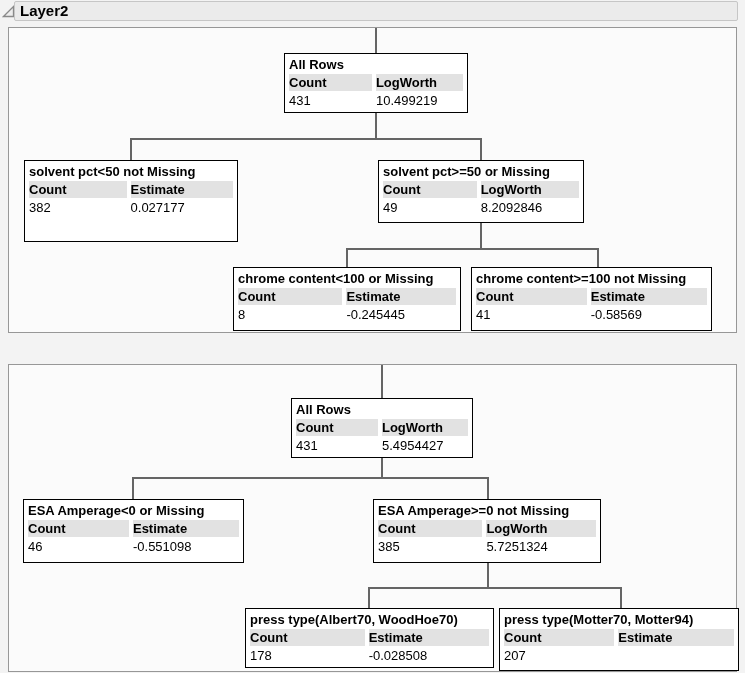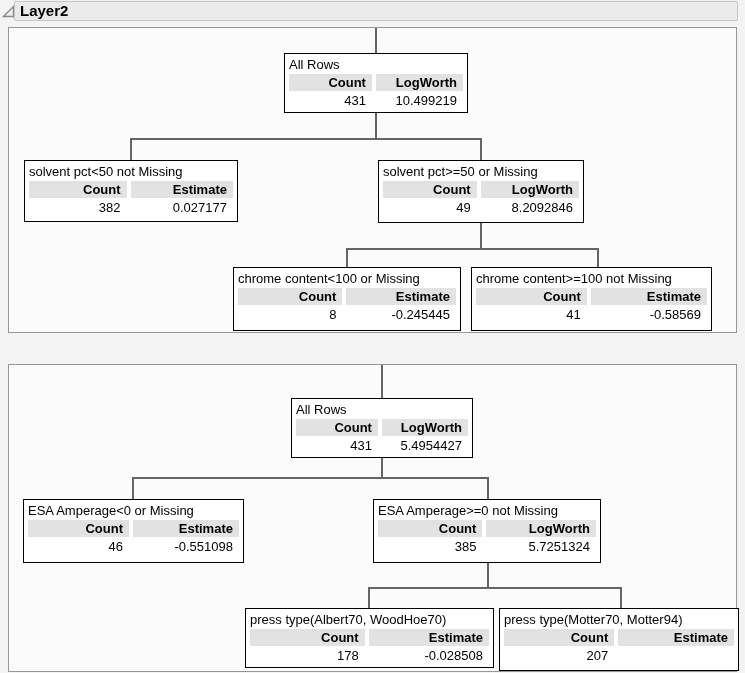--- a/index.html
+++ b/index.html
@@ -30,29 +30,29 @@
   .panel-inner{position:absolute;inset:0;}
   
   .vline{position:absolute;width:2px;background:#656565;}
   .hline{position:absolute;height:2px;background:#656565;}
   
   .node{
     position:absolute;background:#ffffff;border:1.5px solid #000;
     box-sizing:border-box;overflow:hidden;cursor:default;
   }
   .node-title{
-    font-size:13px;font-weight:400;line-height:19px;
+    font-size:13px;font-weight:700;line-height:19px;
     padding:1px 3px 0 4px;white-space:nowrap;
   }
   .node-row{
     display:grid;grid-template-columns:1fr 1.05fr;column-gap:4px;
     padding:0 4px;box-sizing:border-box;
   }
   .cell{
-    font-size:13px;line-height:17px;text-align:right;
+    font-size:13px;line-height:17px;
     padding-right:6px;white-space:nowrap;
   }
   .hdr{background:#e2e2e2;font-weight:700;}
   .val{padding-top:1px;}
 </style>
 </head>
 <body>
 
 <div class="app">
 
@@ -83,21 +83,21 @@
         <div class="node-row">
           <div class="cell hdr">Count</div>
           <div class="cell hdr">LogWorth</div>
         </div>
         <div class="node-row">
           <div class="cell val">431</div>
           <div class="cell val">10.499219</div>
         </div>
       </div>
 
-      <div class="node" style="left:15px;top:132px;width:214px;height:62px;">
+      <div class="node" style="left:15px;top:132px;width:214px;height:82px;">
         <div class="node-title">solvent pct&lt;50 not Missing</div>
         <div class="node-row">
           <div class="cell hdr">Count</div>
           <div class="cell hdr">Estimate</div>
         </div>
         <div class="node-row">
           <div class="cell val">382</div>
           <div class="cell val">0.027177</div>
         </div>
       </div>

